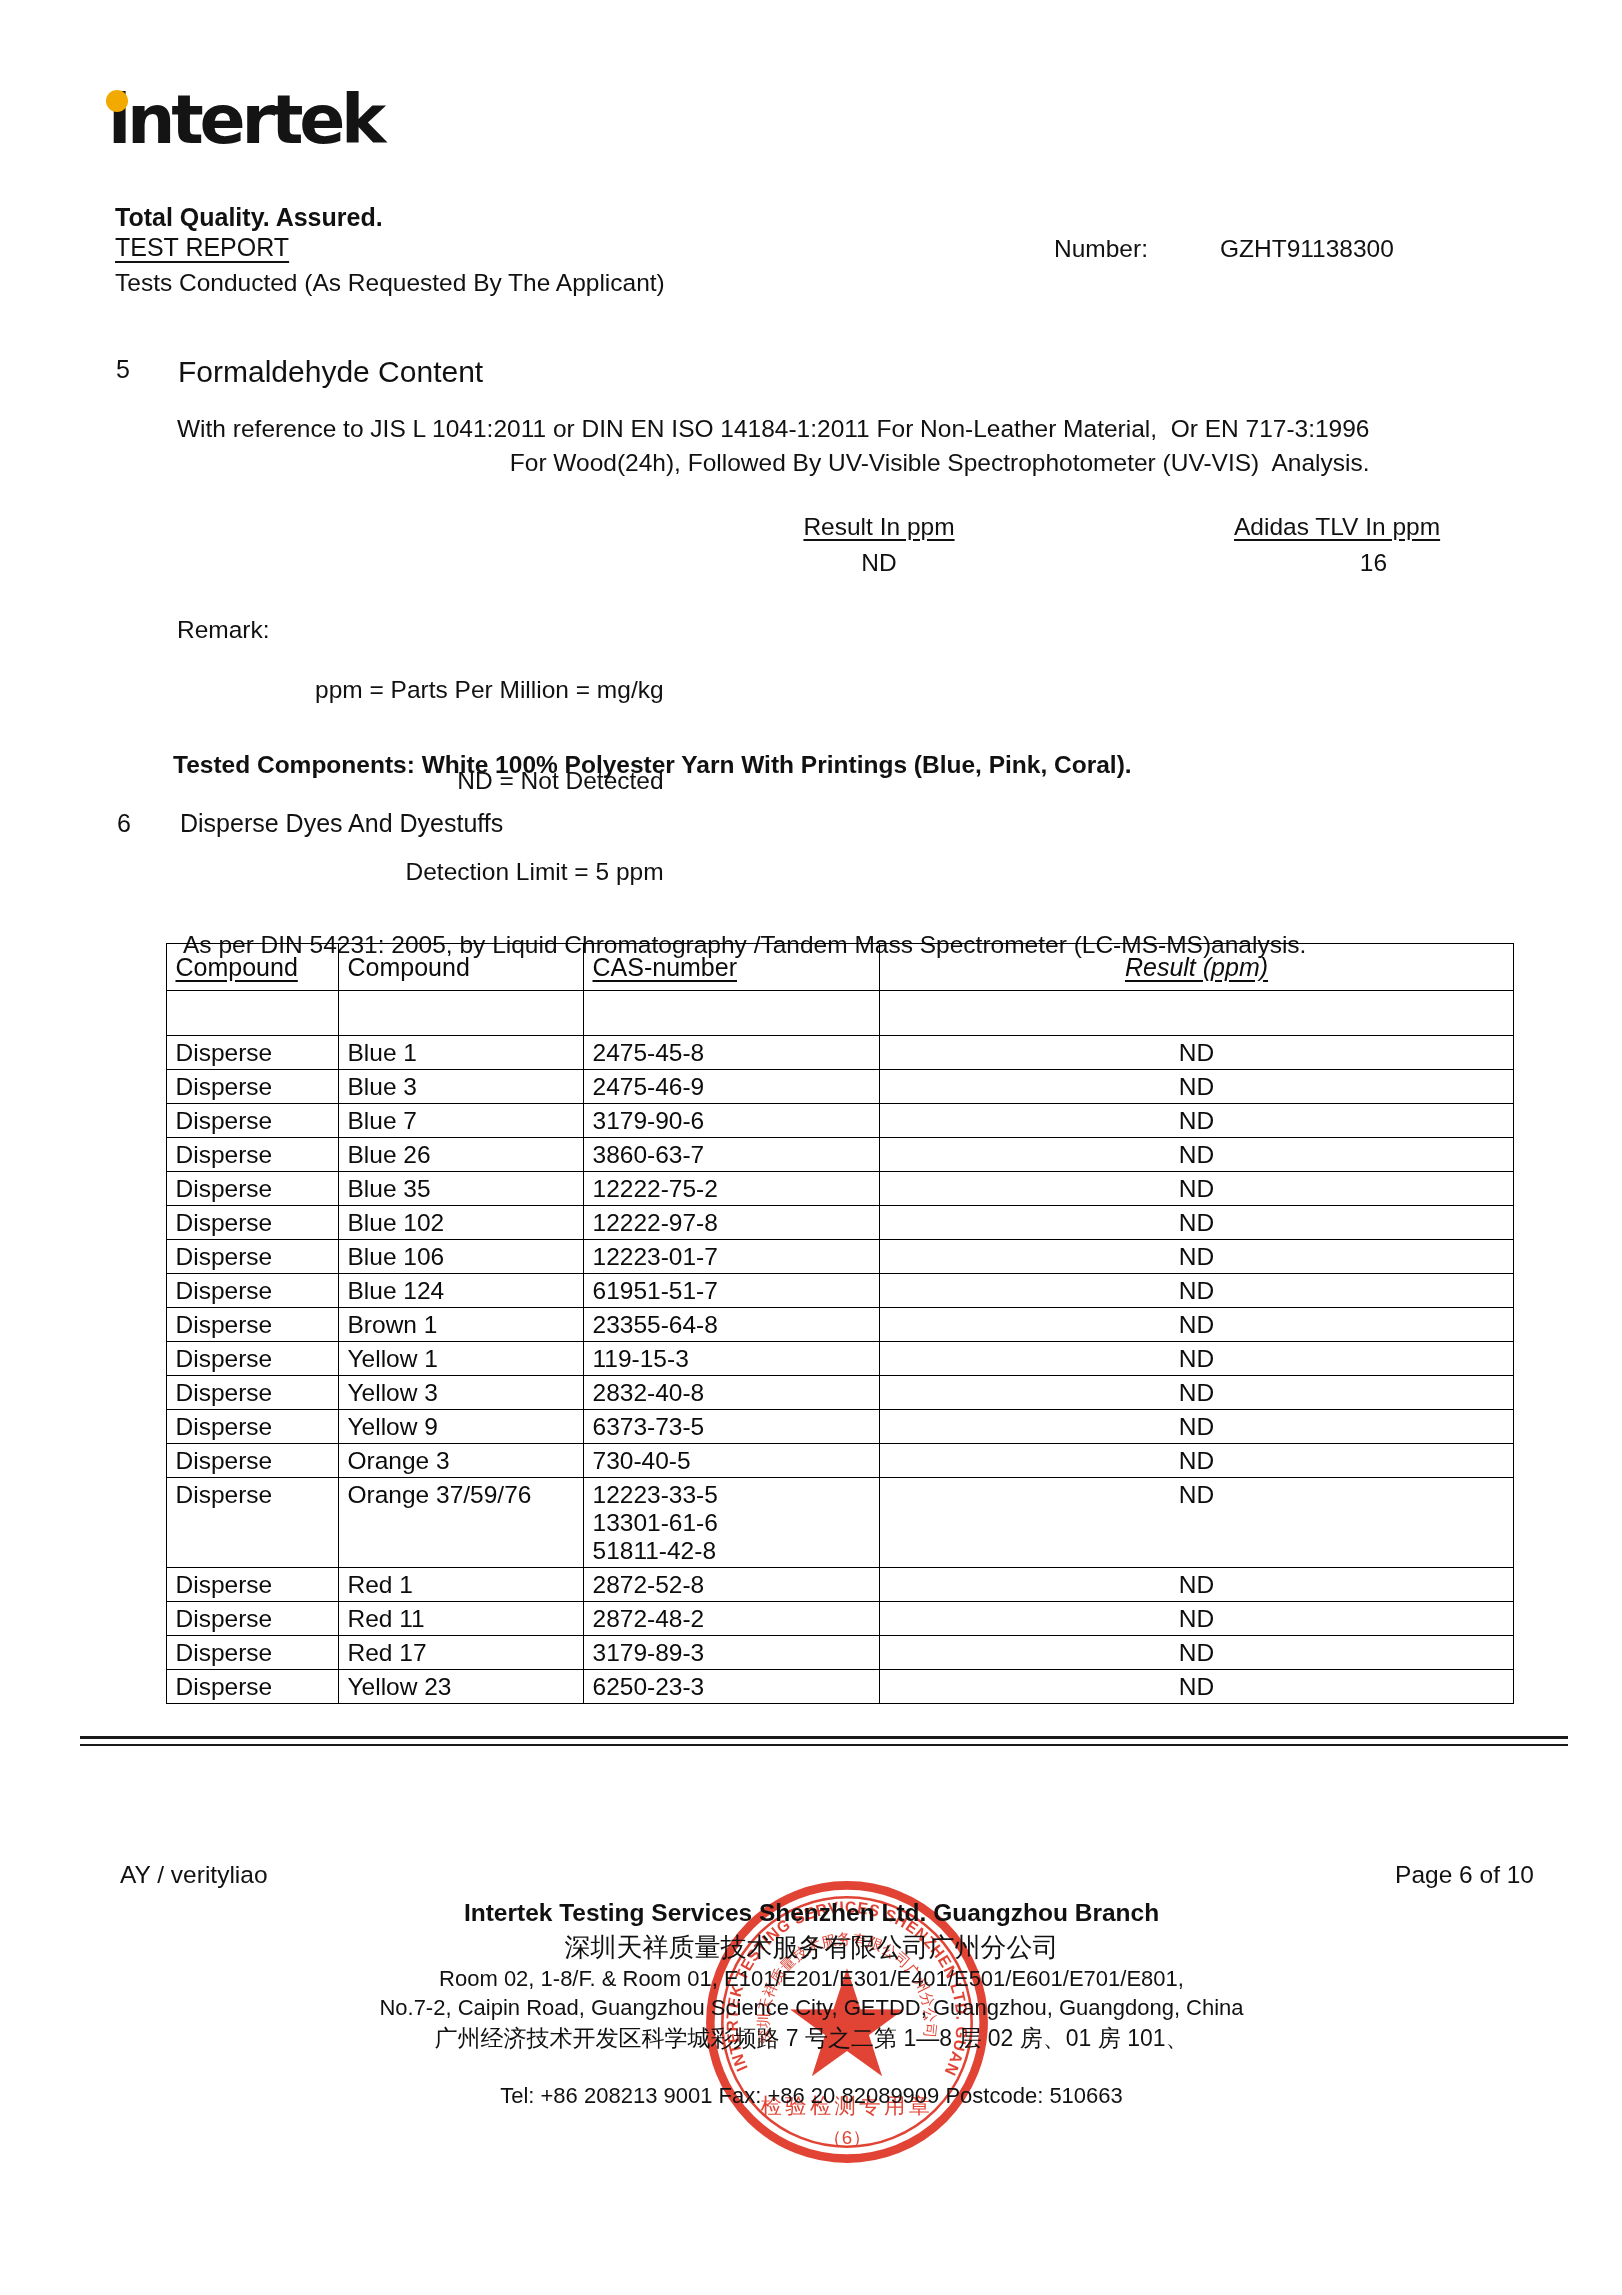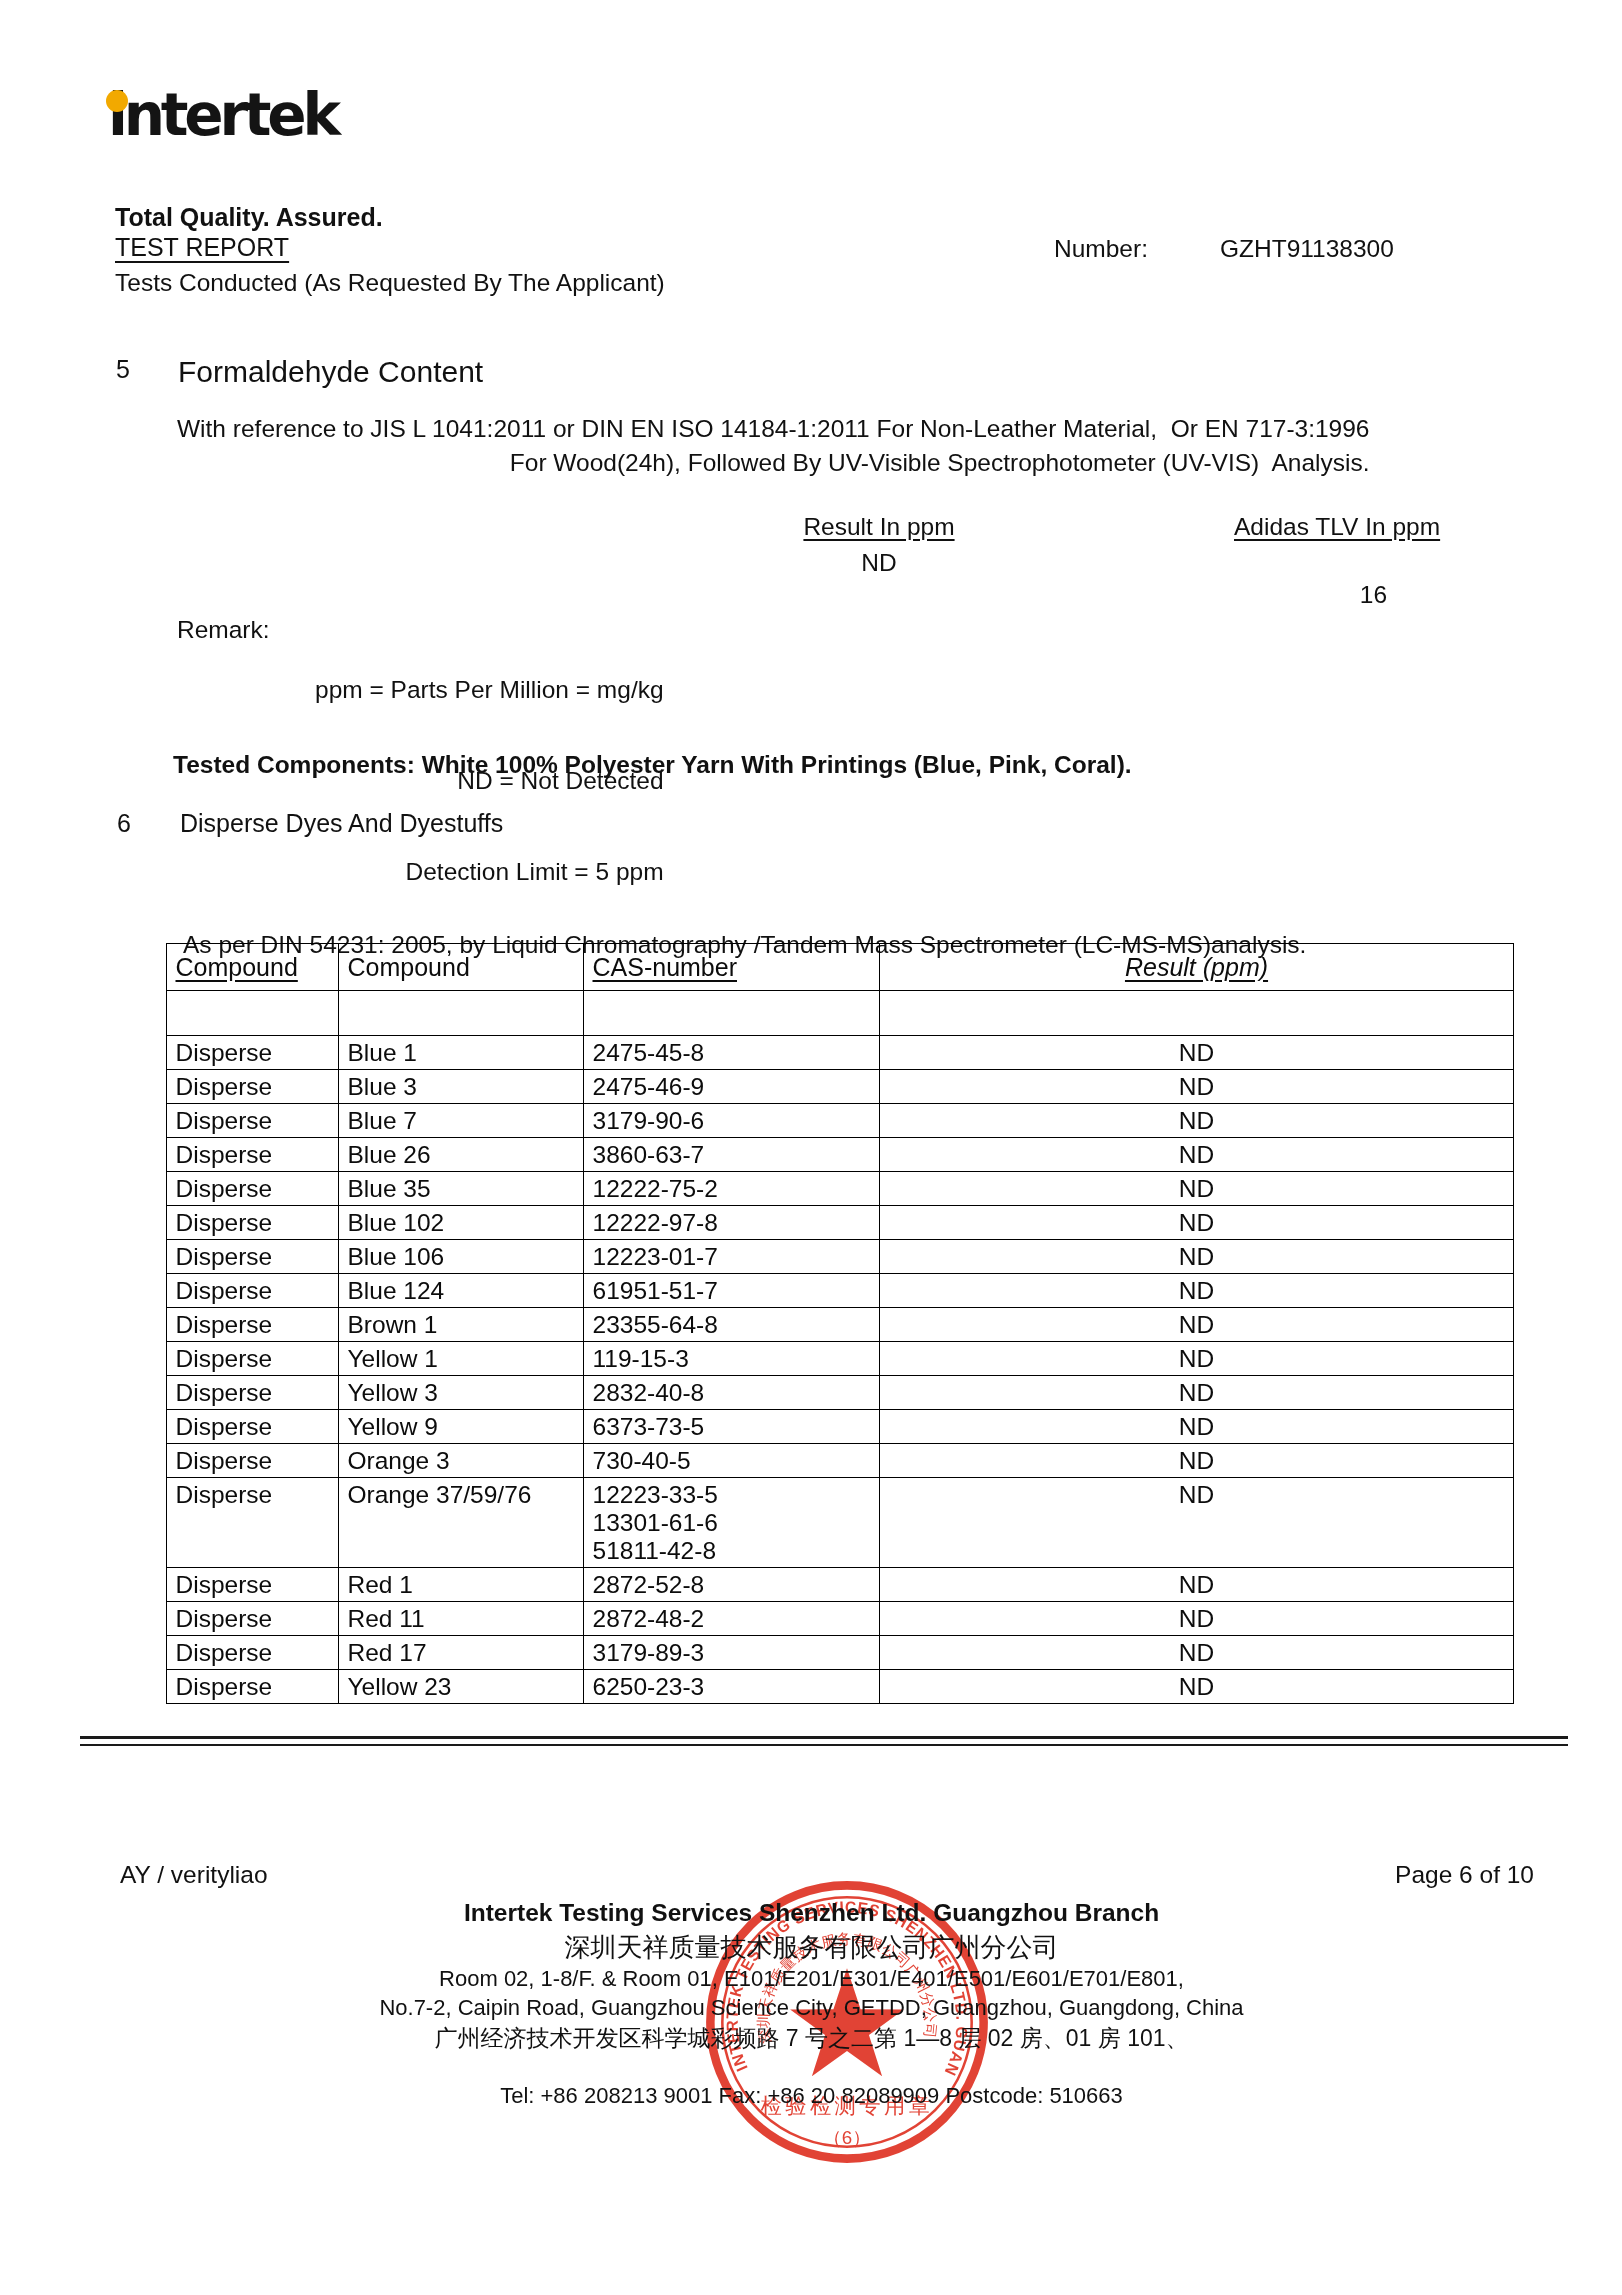--- a/index.html
+++ b/index.html
@@ -7,39 +7,39 @@
     position:relative;width:1623px;height:2295px;margin:0 auto;
     background:#ffffff;color:#111;
     font-family:"Liberation Sans","DejaVu Sans",sans-serif;
     overflow:hidden;
   }
   .abs{position:absolute;white-space:pre;text-align:right;}
 
   
   .logo{position:absolute;left:108px;top:64px;width:439px;height:127px;}
   .logo-text{
-    display:block;padding-top:22px;font-size:58px;font-weight:bold;
+    display:block;padding-top:22px;font-size:68px;font-weight:bold;
     letter-spacing:-4.2px;line-height:1;color:#141414;
     font-family:"DejaVu Sans","Liberation Sans",sans-serif;
   }
   .logo-dot{position:absolute;left:-1.7px;top:26px;width:22px;height:22px;border-radius:50%;z-index:3;}
   .tagline{left:115px;top:203px;font-size:25px;font-weight:bold;}
   .report-title{left:115px;top:233px;font-size:25px;text-decoration:underline;text-underline-offset:5px;}
   .number-label{left:1054px;top:235px;font-size:24.5px;}
   .number-value{left:1220px;top:235px;font-size:24.5px;}
   .subtitle{left:115px;top:269px;font-size:24.5px;}
 
   
   .sec5-num{left:116px;top:355px;font-size:25px;}
   .sec5-title{left:178px;top:355px;font-size:30px;}
   .sec5-method{left:177px;top:412px;font-size:24.5px;line-height:34px;}
   .result-header{left:752px;top:513px;width:254px;text-align:center;font-size:24.5px;text-decoration:underline;text-underline-offset:4.2px;}
   .result-value{left:752px;top:549px;width:254px;text-align:center;font-size:24.5px;}
   .tlv-header{left:1234px;top:513px;width:279px;text-align:left;font-size:24.5px;text-decoration:underline;text-underline-offset:4.2px;}
-  .tlv-value{left:1234px;top:549px;width:279px;text-align:center;font-size:24.5px;margin-top:32px;}
+  .tlv-value{left:1234px;top:549px;width:279px;text-align:center;font-size:24.5px;}
   .remark-label{left:177px;top:616px;font-size:24.5px;}
   .remark-lines{left:315px;top:616px;font-size:24.5px;}
   .remark-lines div{height:35px;line-height:35px;}
   .tested{left:173px;top:751px;font-size:24.5px;font-weight:bold;}
 
   
   .sec6-num{left:117px;top:809px;font-size:25px;}
   .sec6-title{left:180px;top:809px;font-size:25px;}
   .sec6-method{left:183px;top:931px;font-size:24.5px;}
 

